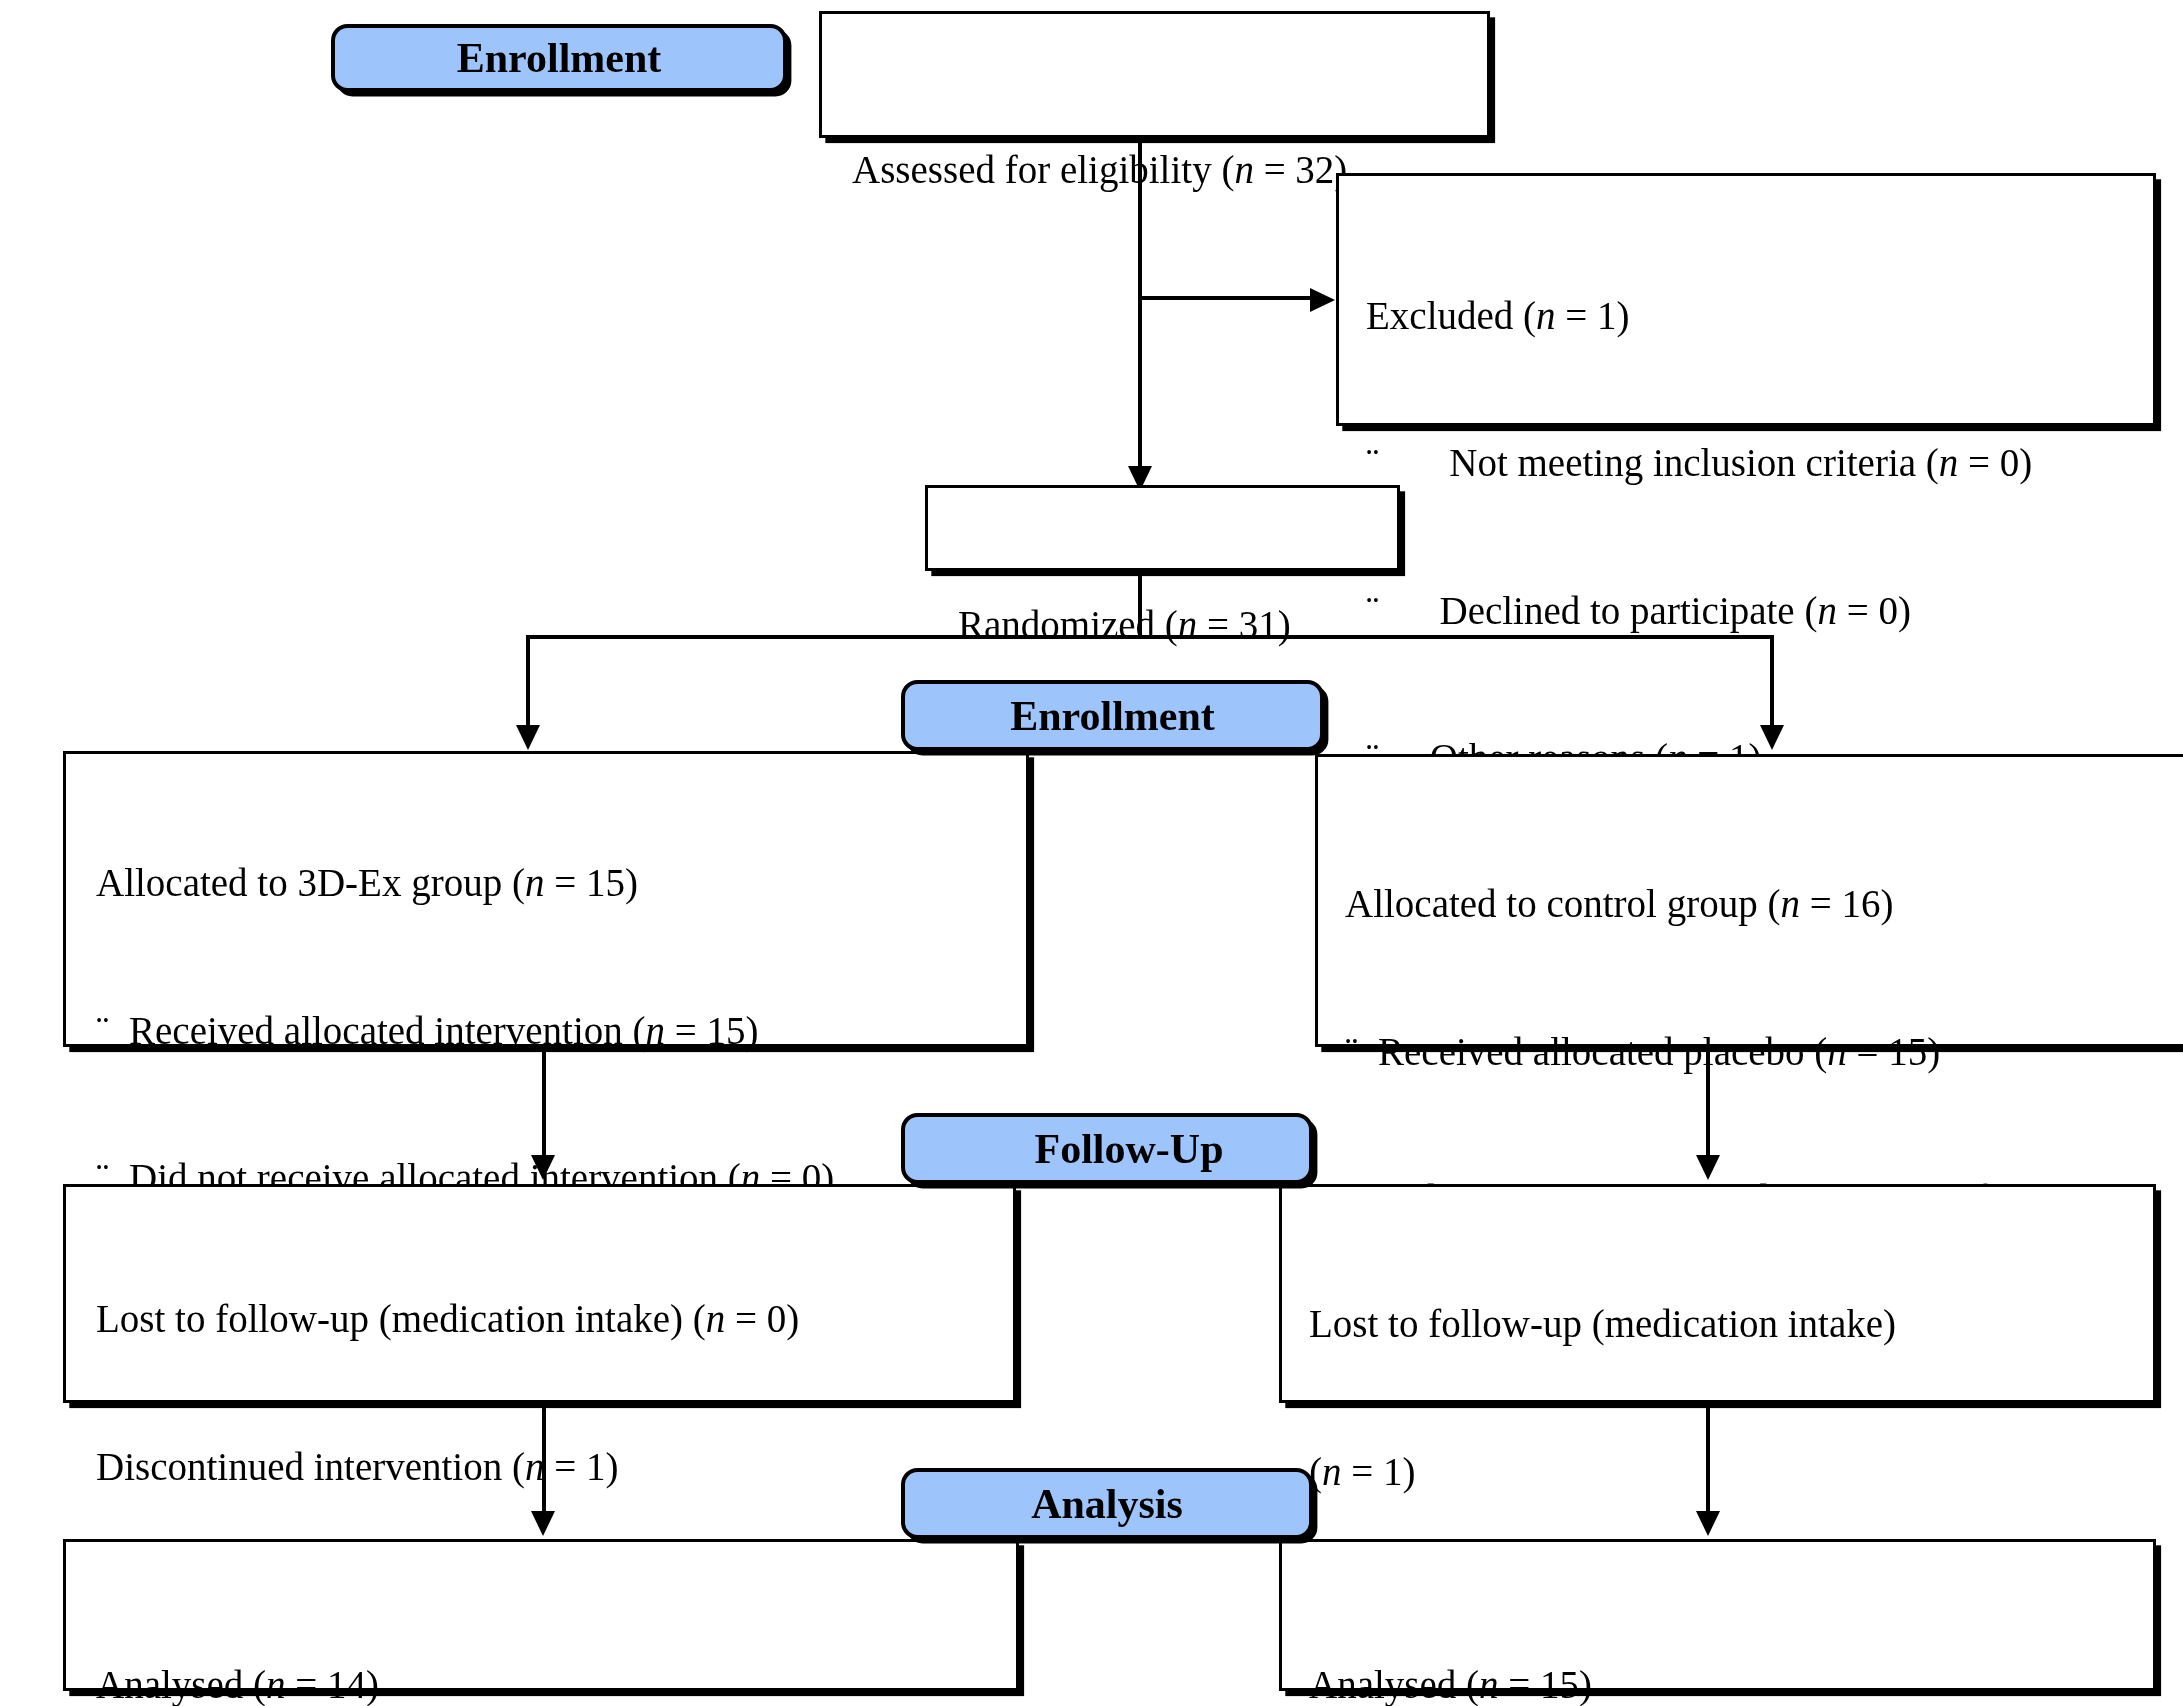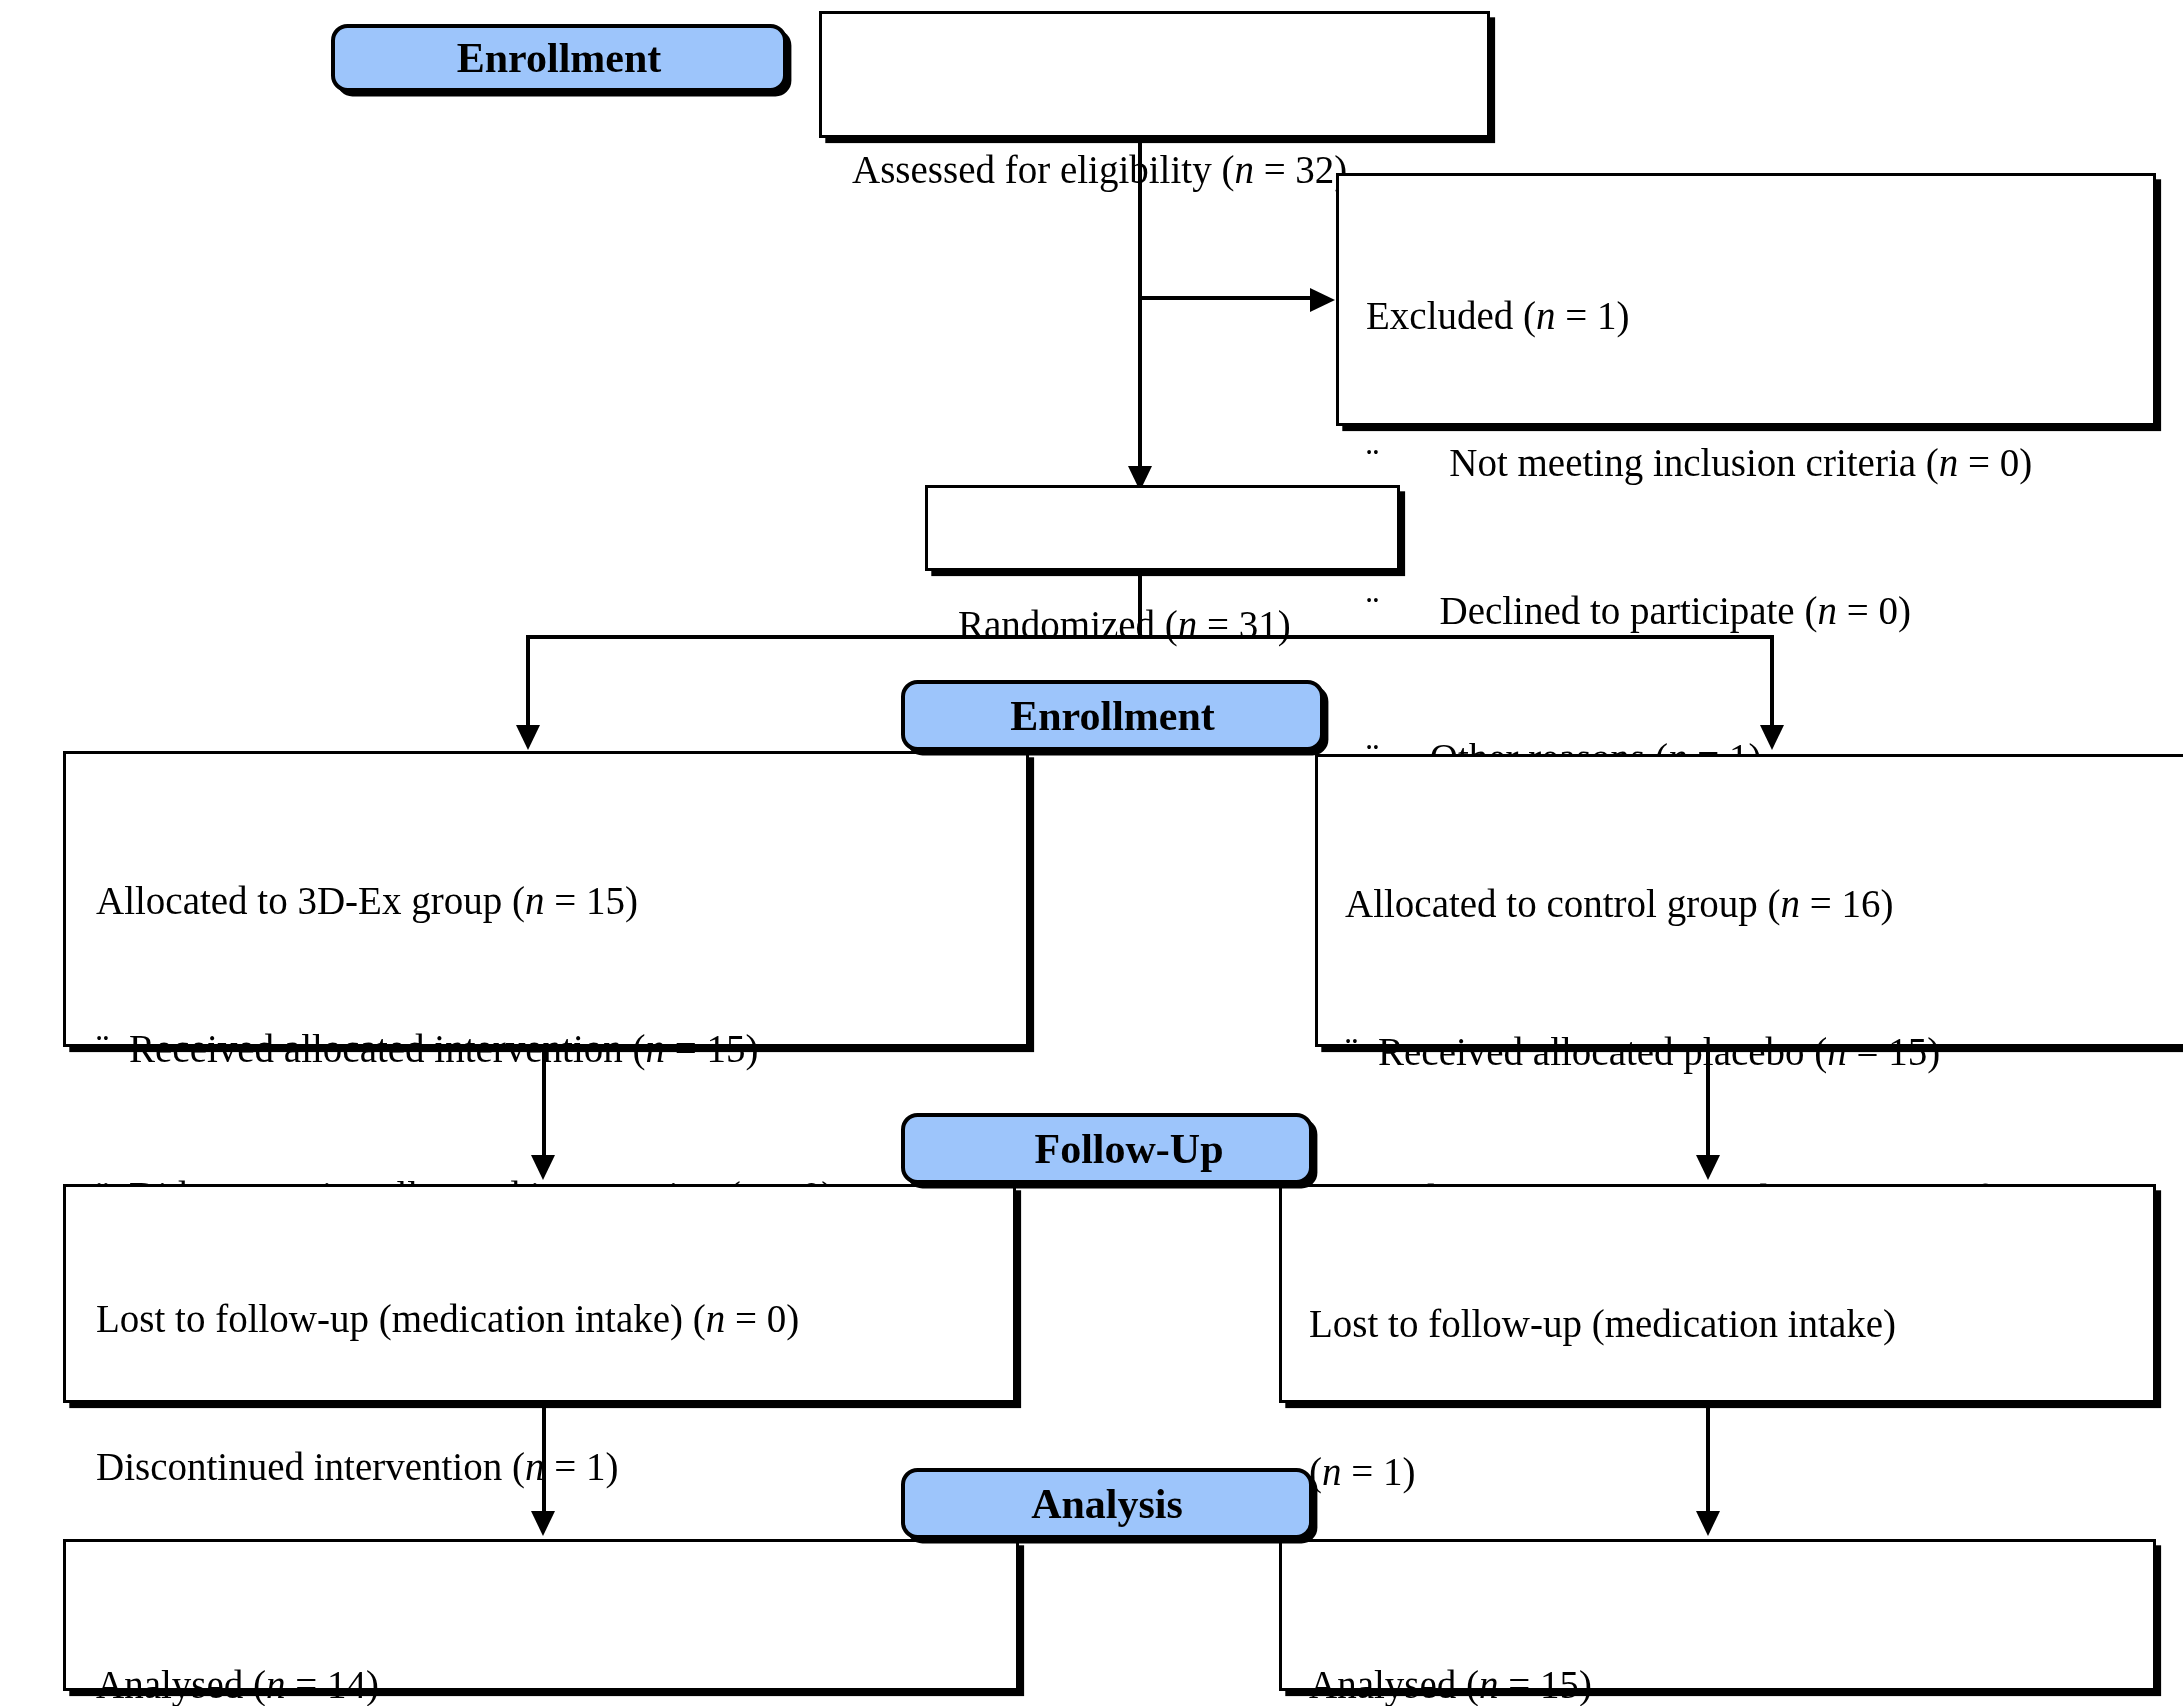--- a/index.html
+++ b/index.html
@@ -116,21 +116,21 @@
   <div class="vline" style="left:526px; top:635px; height:105px;"></div>
   <div class="vline" style="left:1770px; top:635px; height:105px;"></div>
   <div class="arrow-down" style="left:516px; top:725px;"></div>
   <div class="arrow-down" style="left:1760px; top:725px;"></div>
 
   <div class="banner" style="left:901px; top:680px; width:423px; height:71px;">
     <span>Enrollment</span>
   </div>
 
   <div class="box" style="left:63px; top:751px; width:966px; height:296px;">
-    <div class="txt" style="padding:24px 0 0 30px;">
+    <div class="txt" style="padding:6px 0 0 30px;">
       <span class="line">Allocated to 3D-Ex group (<span class="ital">n</span> = 15)</span>
       <span class="line"><span class="bullet">¨</span>Received allocated intervention (<span class="ital">n</span> = 15)</span>
       <span class="line"><span class="bullet">¨</span>Did not receive allocated intervention (<span class="ital">n</span> = 0)</span>
     </div>
   </div>
 
   <div class="box" style="left:1279px; top:754px; width:877px; height:293px;margin-left:36px;">
     <div class="txt" style="padding:24px 0 0 27px;">
       <span class="line">Allocated to control group (<span class="ital">n</span> = 16)</span>
       <span class="line"><span class="bullet">¨</span>Received allocated placebo (<span class="ital">n</span> = 15)</span>

